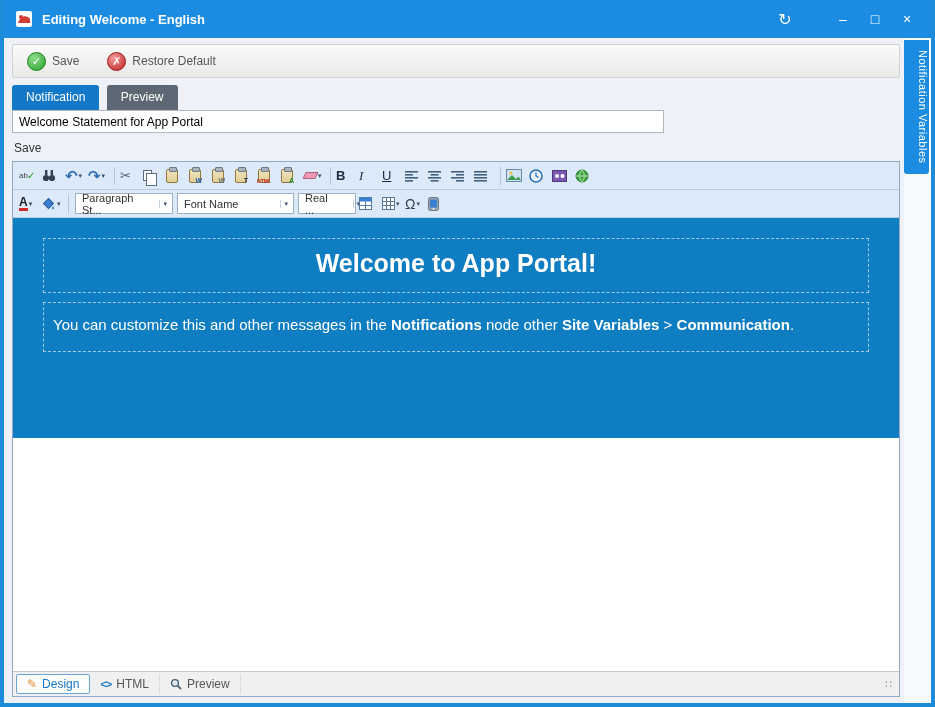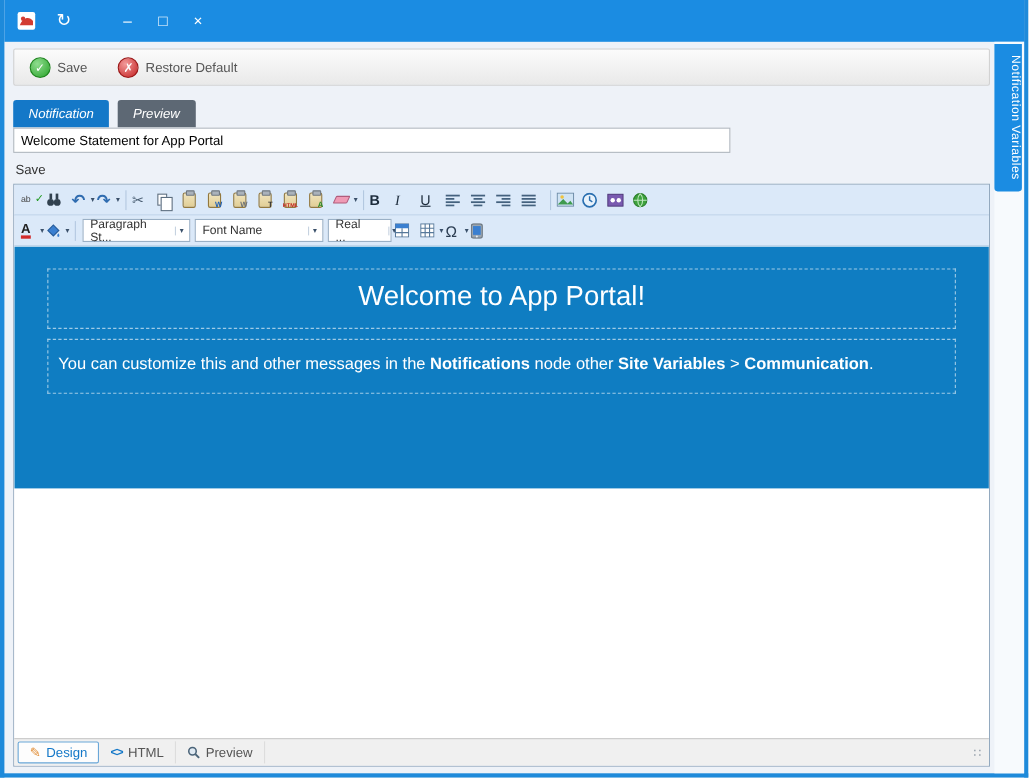--- a/index.html
+++ b/index.html
@@ -27,34 +27,34 @@
   
   .cmdbar { height:34px; flex:0 0 auto; background:linear-gradient(#fbfbfb,#e9e9e9);
     border:1px solid #d2d2d2; border-radius:2px; display:flex; align-items:center; padding:0 14px; gap:28px; }
   .cmd { display:inline-flex; align-items:center; gap:6px; cursor:pointer; }
   .cicon { width:19px; height:19px; border-radius:50%; color:#fff; display:inline-flex; align-items:center; justify-content:center; font-size:11px; font-weight:bold; }
   .cicon.green { background:radial-gradient(circle at 35% 30%, #8fdd8f, #28a228); border:1px solid #1d841d; }
   .cicon.red   { background:radial-gradient(circle at 35% 30%, #f29a9a, #c32020); border:1px solid #9a1717; }
   .clabel { font-size:12px; color:#555; }
 
   
-  .pagetabs { margin-top:13px; flex:0 0 auto;font-style:italic; }
+  .pagetabs { margin-top:7px; flex:0 0 auto; }
   .ptab { display:inline-block; padding:5px 14px 6px; font-size:12px; color:#fff; border-radius:3px 3px 0 0; margin-right:3px; cursor:pointer; }
   .ptab.active { background:#1478c8; }
   .ptab.inactive { background:#5d6874; }
 
   
   .flabel { font-size:12px; color:#333; margin:8px 0 3px 2px; flex:0 0 auto; }
   .subject-input { width:652px; height:23px; border:1px solid #b0b7bf; background:#fff; font-size:12px;
     padding:2px 6px; font-family:"Liberation Sans","DejaVu Sans",sans-serif; flex:0 0 auto; }
 
   
   .editor { margin-top:3px; flex:1; display:flex; flex-direction:column; border:1px solid #93a9bf; background:#fff; min-height:0; }
   .edbar { background:#dbe9f9; border-bottom:1px solid #b7cde6; display:flex; align-items:center; padding:3px 5px; flex:0 0 auto; min-height:27px; }
-  .ibtn { min-width:21px; height:21px; display:inline-flex; align-items:center; justify-content:space-between;
+  .ibtn { min-width:21px; height:21px; display:inline-flex; align-items:center; justify-content:flex-start;
     margin:0 1px; border-radius:2px; font-size:13px; color:#2b3d52; cursor:pointer; }
   .car { font-size:7px; color:#3a506a; margin-left:1px; }
   .sep { width:1px; height:18px; background:#b3c8e0; margin:0 4px; }
   .glyph-sm { font-size:8px; letter-spacing:0; color:#444; }
   .check-g { color:#1f9a1f; font-size:10px; font-weight:bold; margin-left:-1px; }
   .arrow { color:#2f6cb0; font-size:15px; font-weight:bold; }
   .cutg { color:#4a5f74; font-size:13px; }
   .bold-g { font-weight:bold; color:#1d2c3c; }
   .ital-g { font-style:italic; font-family:"Liberation Serif","DejaVu Serif",serif; color:#1d2c3c; }
   .und-g { text-decoration:underline; color:#1d2c3c; }
@@ -75,21 +75,21 @@
   .select { display:inline-flex; align-items:center; justify-content:space-between; background:#fff;
     border:1px solid #9ab0c6; height:21px; font-size:11px; color:#333; padding:0 2px 0 6px; margin:0 2px; cursor:pointer; }
   .select .sel-caret { border-left:1px solid #c6d2e0; margin-left:5px; padding:0 3px; font-size:7px; color:#3a506a; }
   .sel-paragraph { width:98px; } .sel-font { width:117px; } .sel-size { width:58px;gap:20px; }
 
   
   .ed-content { flex:1; background:#fff; overflow:hidden; min-height:0; cursor:text; }
   .blue-block { height:220px; background:#0f7dc2; padding:20px 30px 0; }
   .dash { border:1px dashed rgba(255,255,255,.6); }
   .dash.heading { text-align:center; padding:10px 0 14px; }
-  .dash.heading span { color:#fff; font-size:25px; font-weight:normal; }
+  .dash.heading span { color:#fff; font-size:25px; font-weight:bold; }
   .dash.message { margin-top:9px; padding:13px 9px 18px; color:#fff; font-size:15px; }
   .dash.message b { font-weight:bold; }
 
   
   .modbar { flex:0 0 auto; height:25px; background:#f0f0f0; border-top:1px solid #c9c9c9; display:flex; align-items:center; padding:0 3px; }
   .mtab { display:inline-flex; align-items:center; gap:5px; height:20px; padding:0 10px; font-size:12px; color:#555; cursor:pointer; border-right:1px solid #ddd; }
   .mtab.active { background:#fdfdfd; border:1px solid #6aa7d8; border-radius:2px; color:#1478c8; }
   .pencil { color:#e0892e; font-size:12px; }
   .htmlg { color:#1478c8; font-weight:bold; font-size:11px; letter-spacing:-1px; }
   .grip { margin-left:auto; color:#8a96a2; font-size:11px; padding-right:4px; cursor:nwse-resize; }
@@ -102,20 +102,21 @@
 <div class="window">
 
   <div class="titlebar">
     <span class="app-icon">
       <svg width="18" height="18" viewBox="0 0 18 18">
         <rect x="1" y="1" width="16" height="16" rx="2" fill="#fff"></rect>
         <path d="M3 13 C6 5, 12 5, 15 9 L15 13 Z" fill="#d23c32"></path>
         <circle cx="6" cy="7" r="2" fill="#d23c32"></circle>
       </svg>
     </span>
+    <span class="title">Editing Welcome - English</span>
     <span class="controls">
       <span class="wbtn refresh">↻</span>
       <span class="wbtn">–</span>
       <span class="wbtn">□</span>
       <span class="wbtn">×</span>
     </span>
   </div>
 
   <div class="mainrow">
     <div class="mainarea">

